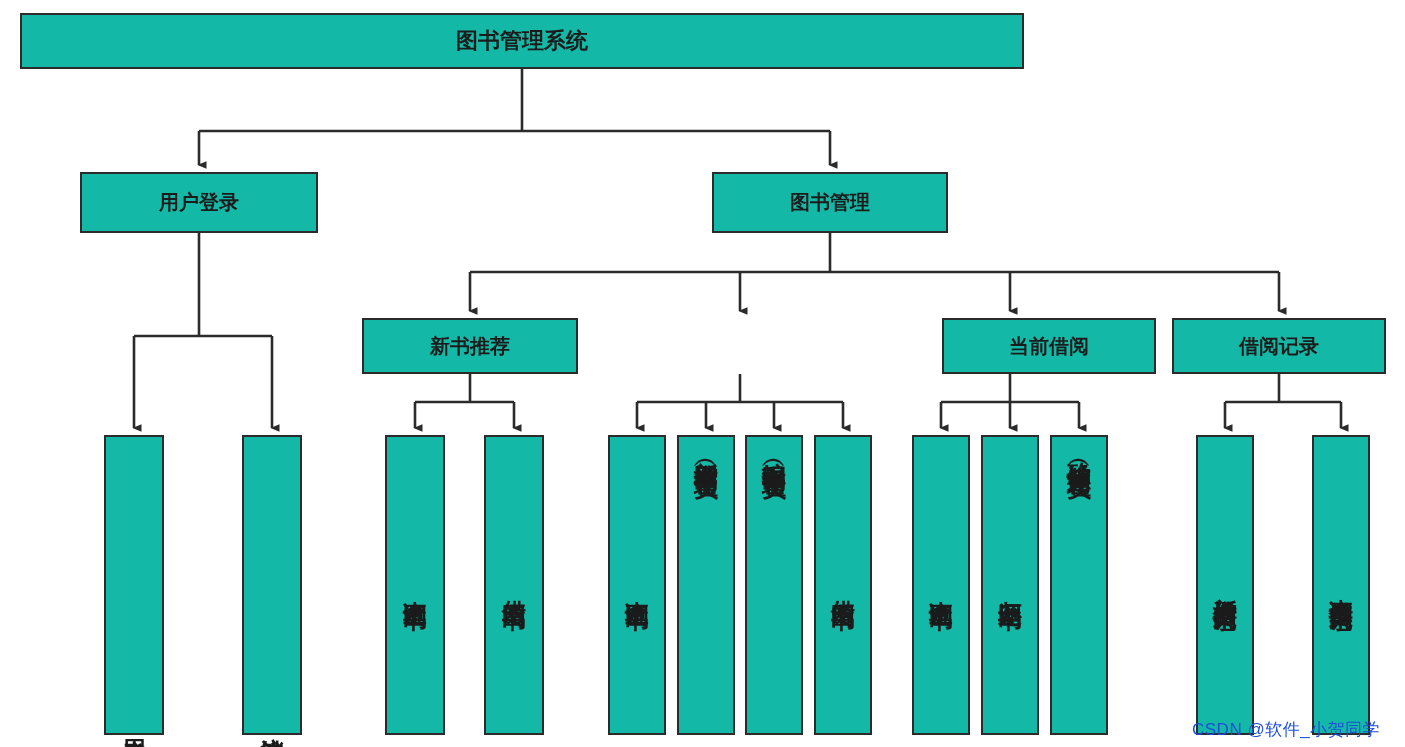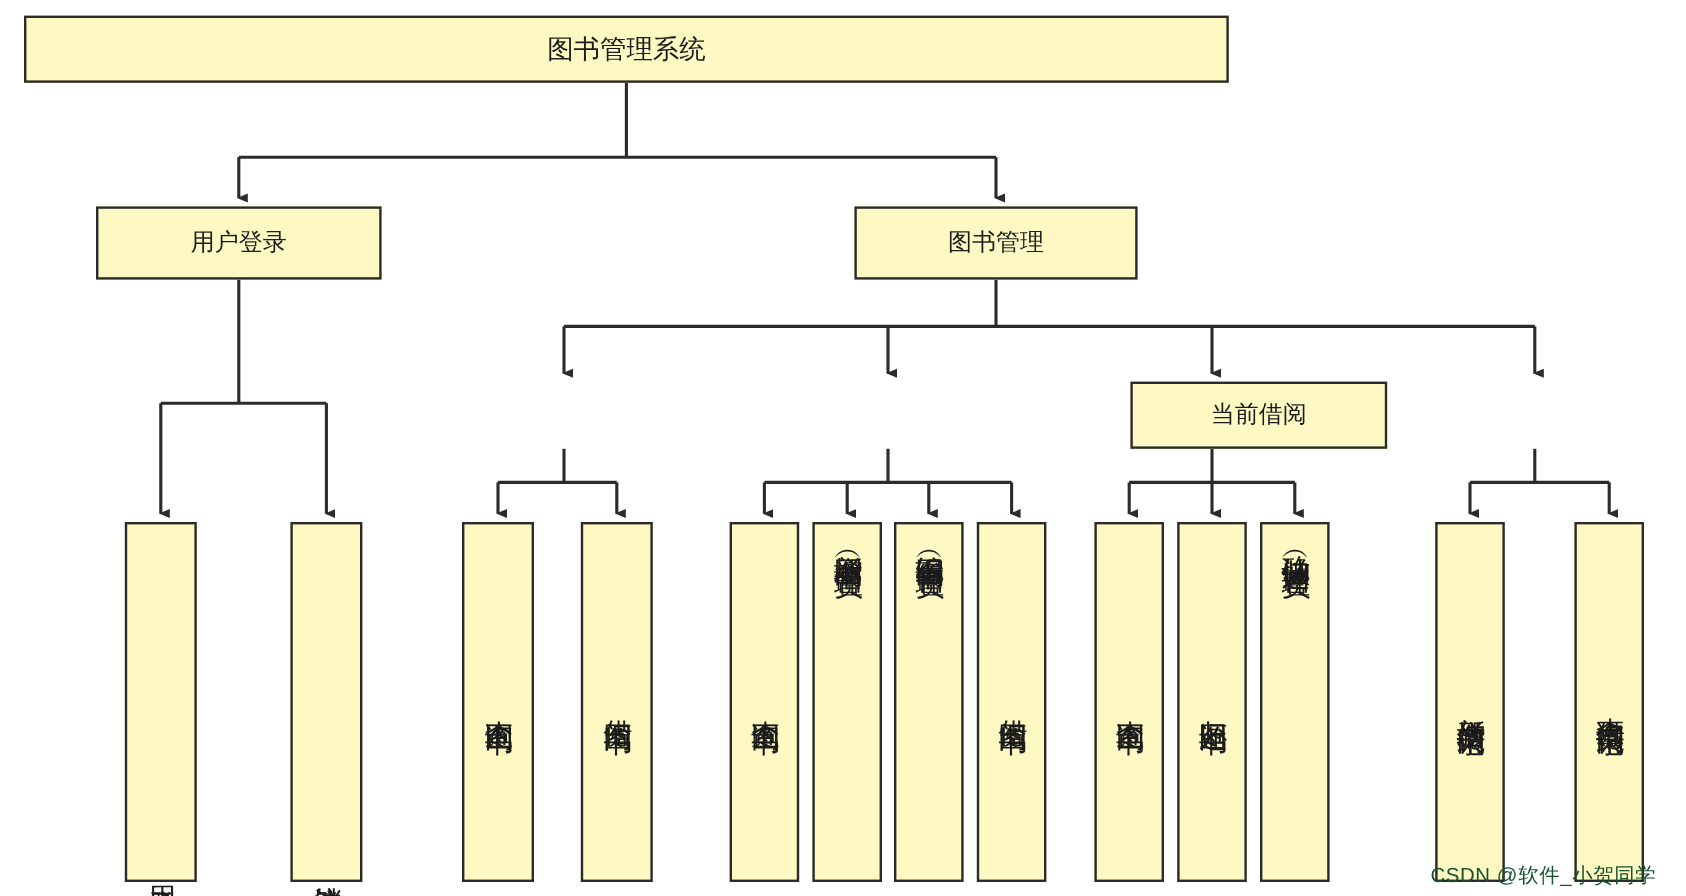--- a/index.html
+++ b/index.html
@@ -21,26 +21,27 @@
     position: absolute;
     left: 0;
     top: 0;
     width: 1405px;
     height: 747px;
     pointer-events: none;
   }
   .node {
     position: absolute;
     box-sizing: border-box;
-    background: #fef9c3;
+    background: #14b8a6;
     border: 2px solid #2b2b2b;
     display: flex;
     align-items: center;
     justify-content: center;
     color: #1b1b1b;
+    font-weight: bold;
   }
   .node.root {
     font-size: 22px;
   }
   .node.level2 {
     font-size: 20px;
   }
   .node.level3 {
     font-size: 20px;
   }
@@ -64,21 +65,21 @@
   }
   .node.leaf.align-bottom {
     align-items: flex-end;
   }
   .node.leaf.align-top {
     align-items: flex-start;
   }
   .watermark {
     position: absolute;
     font-size: 17px;
-    color: #14532d;
+    color: #1d4ed8;
     white-space: nowrap;
     letter-spacing: 0.5px;
   }
 </style>
 </head>
 <body>
 
 <div id="canvas">
 
   <svg class="wires" viewBox="0 0 1405 747" xmlns="http://www.w3.org/2000/svg">
@@ -137,23 +138,29 @@
     <span class="node-label">图书管理系统</span>
   </div>
 
   <div class="node level2" style="left:80px; top:172px; width:238px; height:61px;">
     <span class="node-label">用户登录</span>
   </div>
   <div class="node level2" style="left:712px; top:172px; width:236px; height:61px;justify-content:center;">
     <span class="node-label">图书管理</span>
   </div>
 
+  <div class="node level3" style="left:362px; top:318px; width:216px; height:56px;">
+    <span class="node-label">新书推荐</span>
+  </div>
   <div class="node level3" style="left:902px; top:318px; width:214px; height:56px;margin-left:40px;">
     <span class="node-label">当前借阅</span>
   </div>
+  <div class="node level3" style="left:1172px; top:318px; width:214px; height:56px;">
+    <span class="node-label">借阅记录</span>
+  </div>
 
   <div class="node leaf align-bottom" style="left:104px; top:435px; width:60px; height:300px; font-size:24px;">
     <span class="node-label">用户登录</span>
   </div>
   <div class="node leaf align-bottom" style="left:242px; top:435px; width:60px; height:300px; font-size:24px;">
     <span class="node-label">注销登录</span>
   </div>
 
   <div class="node leaf" style="left:385px; top:435px; width:60px; height:300px; font-size:24px;">
     <span class="node-label">查询图书</span>

